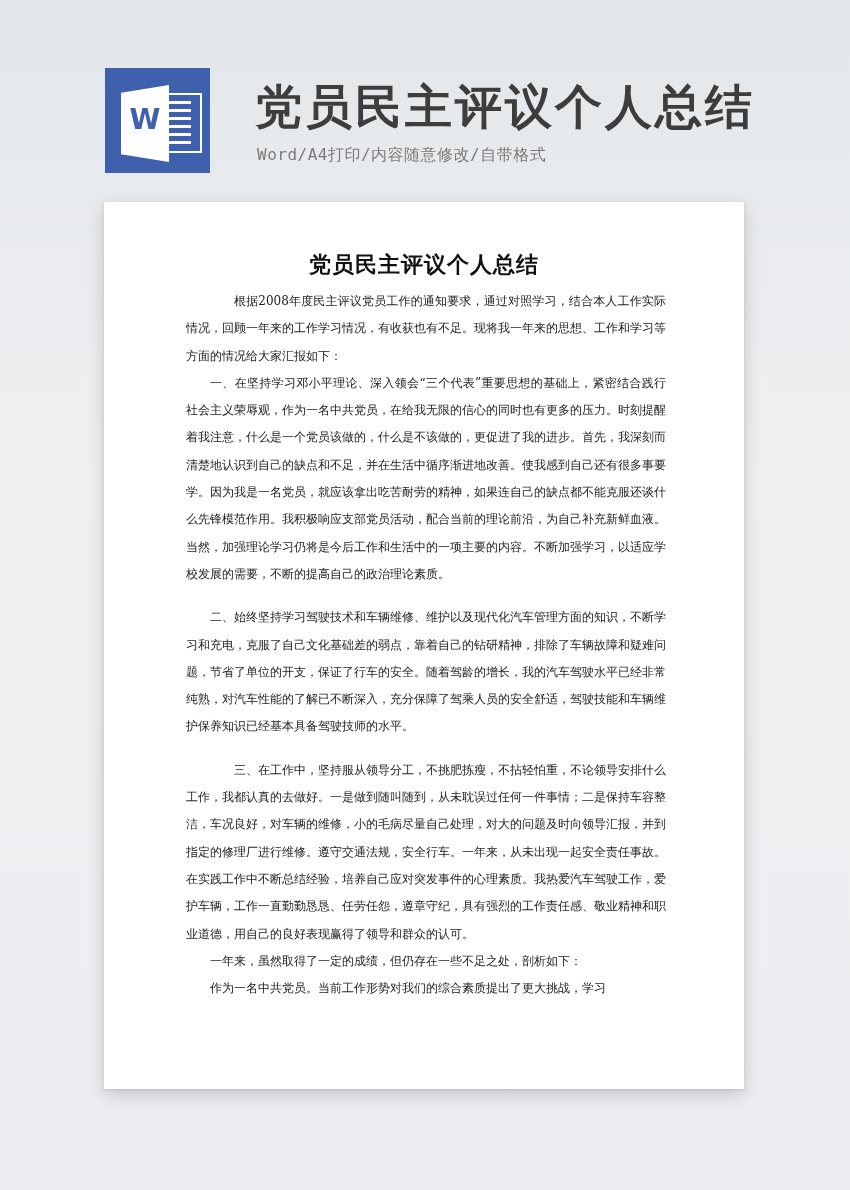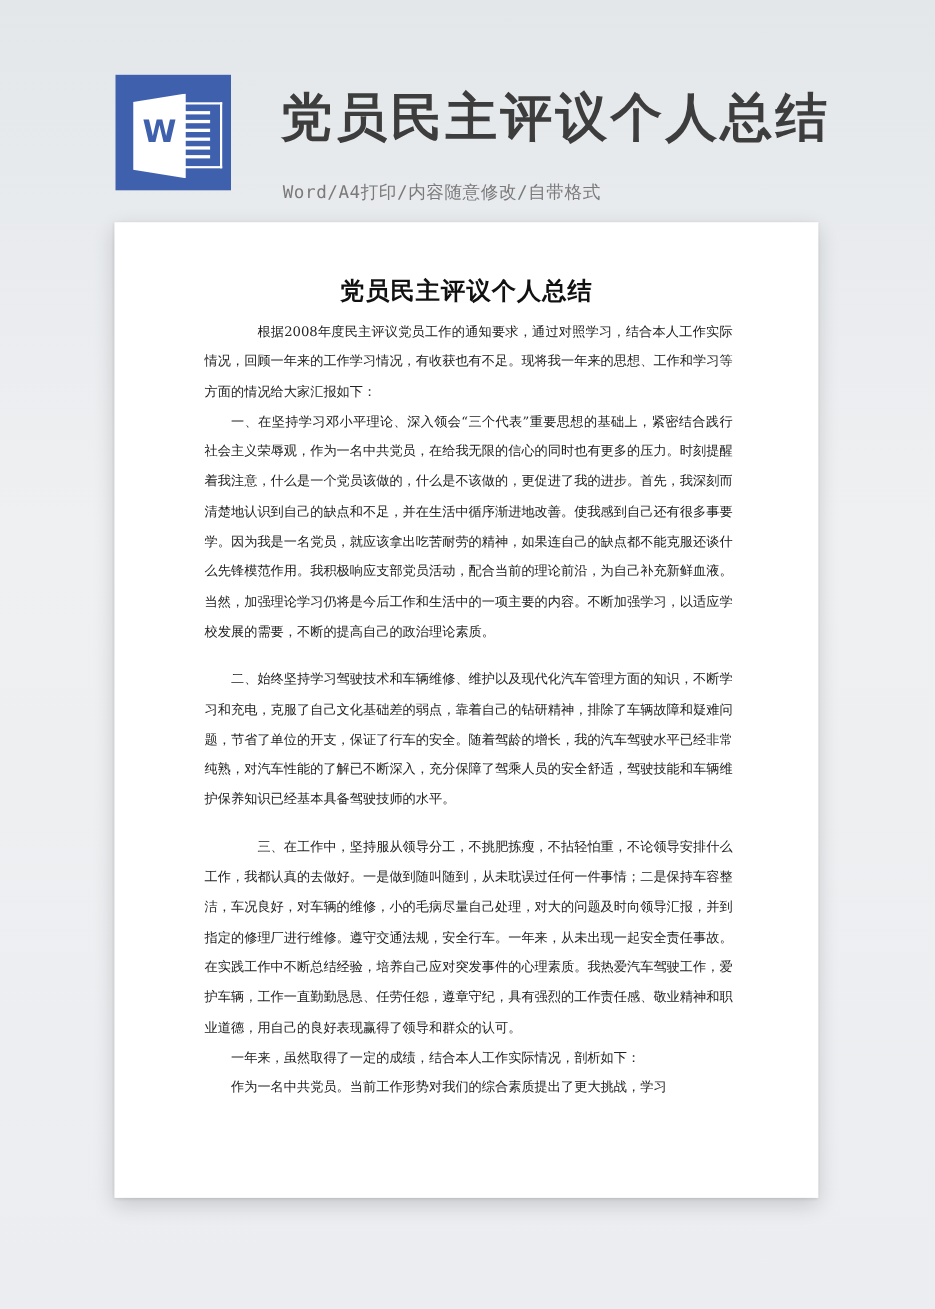--- a/index.html
+++ b/index.html
@@ -31,21 +31,20 @@
     }
     .main-title {
       position: absolute; left: 255px; top: 76px;
       font-size: 47px; font-weight: bold; color: #3d3d3d; letter-spacing: 3px;
       font-family: "DejaVu Sans", sans-serif;
     }
     .subtitle {
       position: absolute; left: 257px; top: 145px;
       font-size: 16px; color: #7a7a7a; letter-spacing: 0.5px;
       font-family: "DejaVu Sans Mono", monospace;
-      margin-top: 20px;
     }
     .page {
       position: absolute; left: 104px; top: 202px; width: 640px; height: 887px;
       background: #ffffff;
       box-shadow: 0 6px 18px rgba(0,0,0,0.16), 0 1px 3px rgba(0,0,0,0.10);
       overflow: hidden;
     }
     .doc-title {
       position: absolute; left: 0; top: 48px; width: 640px; text-align: center;
       font-size: 22px; font-weight: bold; color: #111111;
@@ -80,16 +79,16 @@
   <div class="subtitle">Word/A4打印/内容随意修改/自带格式</div>
 </div>
 
 <div class="page">
   <div class="doc-title">党员民主评议个人总结</div>
   <div class="body-text">
     <p class="indent-deep">根据2008年度民主评议党员工作的通知要求，通过对照学习，结合本人工作实际情况，回顾一年来的工作学习情况，有收获也有不足。现将我一年来的思想、工作和学习等方面的情况给大家汇报如下：</p>
     <p>一、在坚持学习邓小平理论、深入领会“三个代表”重要思想的基础上，紧密结合践行社会主义荣辱观，作为一名中共党员，在给我无限的信心的同时也有更多的压力。时刻提醒着我注意，什么是一个党员该做的，什么是不该做的，更促进了我的进步。首先，我深刻而清楚地认识到自己的缺点和不足，并在生活中循序渐进地改善。使我感到自己还有很多事要学。因为我是一名党员，就应该拿出吃苦耐劳的精神，如果连自己的缺点都不能克服还谈什么先锋模范作用。我积极响应支部党员活动，配合当前的理论前沿，为自己补充新鲜血液。 当然，加强理论学习仍将是今后工作和生活中的一项主要的内容。不断加强学习，以适应学校发展的需要，不断的提高自己的政治理论素质。</p>
     <p class="gap-before">二、始终坚持学习驾驶技术和车辆维修、维护以及现代化汽车管理方面的知识，不断学习和充电，克服了自己文化基础差的弱点，靠着自己的钻研精神，排除了车辆故障和疑难问题，节省了单位的开支，保证了行车的安全。随着驾龄的增长，我的汽车驾驶水平已经非常纯熟，对汽车性能的了解已不断深入，充分保障了驾乘人员的安全舒适，驾驶技能和车辆维护保养知识已经基本具备驾驶技师的水平。</p>
     <p class="indent-deep gap-before">三、在工作中，坚持服从领导分工，不挑肥拣瘦，不拈轻怕重，不论领导安排什么工作，我都认真的去做好。一是做到随叫随到，从未耽误过任何一件事情；二是保持车容整洁，车况良好，对车辆的维修，小的毛病尽量自己处理，对大的问题及时向领导汇报，并到指定的修理厂进行维修。遵守交通法规，安全行车。一年来，从未出现一起安全责任事故。在实践工作中不断总结经验，培养自己应对突发事件的心理素质。我热爱汽车驾驶工作，爱护车辆，工作一直勤勤恳恳、任劳任怨，遵章守纪，具有强烈的工作责任感、敬业精神和职业道德，用自己的良好表现赢得了领导和群众的认可。</p>
-    <p>一年来，虽然取得了一定的成绩，结合本人工作实际情况，剖析如下：</p>
+    <p>一年来，虽然取得了一定的成绩，但仍存在一些不足之处，剖析如下：</p>
     <p>作为一名中共党员。当前工作形势对我们的综合素质提出了更大挑战，学习</p>
   </div>
 </div>
 
 </body></html>

